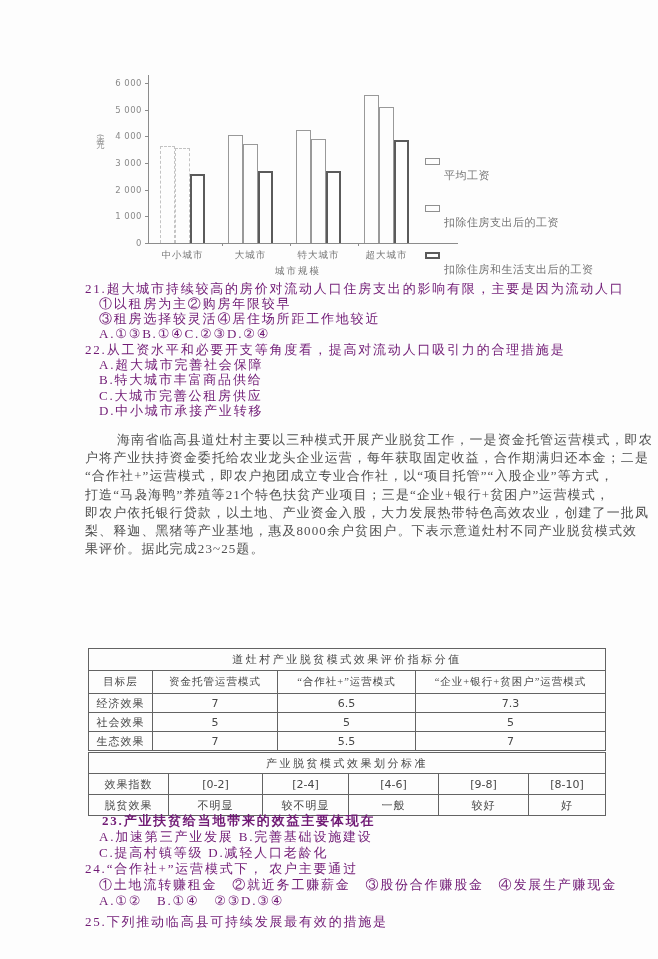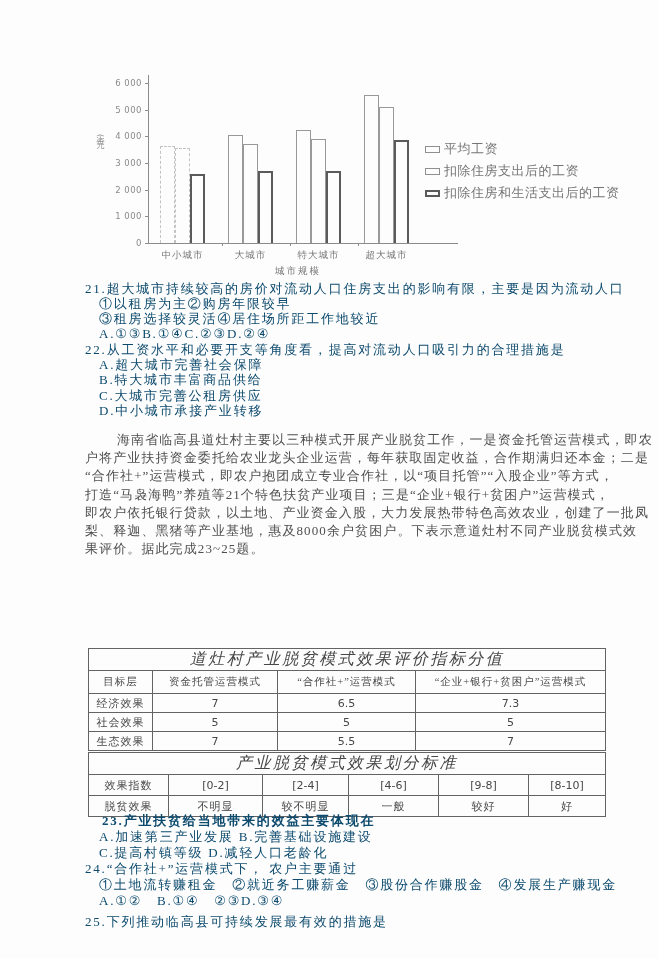--- a/index.html
+++ b/index.html
@@ -4,49 +4,49 @@
 <style>
   html,body{margin:0;padding:0;background:#e9e9e9;}
   .page{
     position:relative;width:658px;height:959px;margin:0 auto;
     background:#fdfdfd;overflow:hidden;
     font-family:"Liberation Serif","DejaVu Serif",serif;color:#454545;
   }
   
   .tline{
     position:absolute;white-space:nowrap;
-    font-size:13px;line-height:15px;letter-spacing:1.8px;color:#0c4a6e;
+    font-size:13px;line-height:15px;letter-spacing:1.8px;color:#701a75;
   }
   .pline{letter-spacing:1.1px;color:#4f4f4f;}
   
   #chart{position:absolute;left:95px;top:60px;width:560px;height:232px;
          font-family:"DejaVu Sans","Liberation Sans",sans-serif;}
   #chart .axis{position:absolute;}
   #chart .tick{position:absolute;}
   .ytl{position:absolute;text-align:right;font-size:8.5px;color:#8a8a8a;letter-spacing:.5px;}
   .xcl{position:absolute;text-align:center;font-size:9.5px;color:#757575;letter-spacing:1px;}
   .bar{position:absolute;background:#fdfdfd;box-sizing:border-box;
        border:1px solid #999;border-bottom:none;}
   .bar.s2{border:2px solid #5a5a5a;border-bottom:none;}
   .bar.faint{border:1px dashed #c3c3c3;border-bottom:none;background:transparent;}
   .xlab{position:absolute;font-size:9.5px;color:#757575;text-align:center;letter-spacing:2px;}
   .ylab{position:absolute;writing-mode:vertical-rl;font-size:8.5px;color:#9a9a9a;letter-spacing:2px;}
   .legend{position:absolute;}
   .litem{display:flex;align-items:center;margin-bottom:4px;}
   .sw{display:inline-block;width:15px;height:7px;border:1px solid #8f8f8f;
       background:#fdfdfd;margin-right:4px;box-sizing:border-box;}
   .sw.s2{border:2px solid #5a5a5a;}
-  .llb{font-size:13px;color:#757575;white-space:nowrap;letter-spacing:.5px;}
+  .llb{font-size:11px;color:#757575;white-space:nowrap;letter-spacing:.5px;margin-top:28px;}
   
   table{border-collapse:collapse;position:absolute;table-layout:fixed;
         font-size:11px;color:#474747;}
   td{border:1px solid #636363;text-align:center;vertical-align:middle;
      padding:0 2px;overflow:hidden;letter-spacing:1px;}
   td.num{font-family:"DejaVu Sans","Liberation Sans",sans-serif;font-size:11px;letter-spacing:0;}
-  .ttl{font-size:16px;letter-spacing:2.5px;height:21px;font-style:italic;}
+  .ttl{font-size:11px;letter-spacing:2.5px;height:21px;}
   #table1{left:88px;top:648px;width:517px;}
   #table1 tr.hdr td{height:22px;font-size:10.5px;}
   #table1 tr.dat td{height:18px;}
   #table2{left:88px;top:752px;width:517px;}
   #table2 tr td{height:20px;}
 </style>
 </head>
 <body>
 
 <div class="page">

